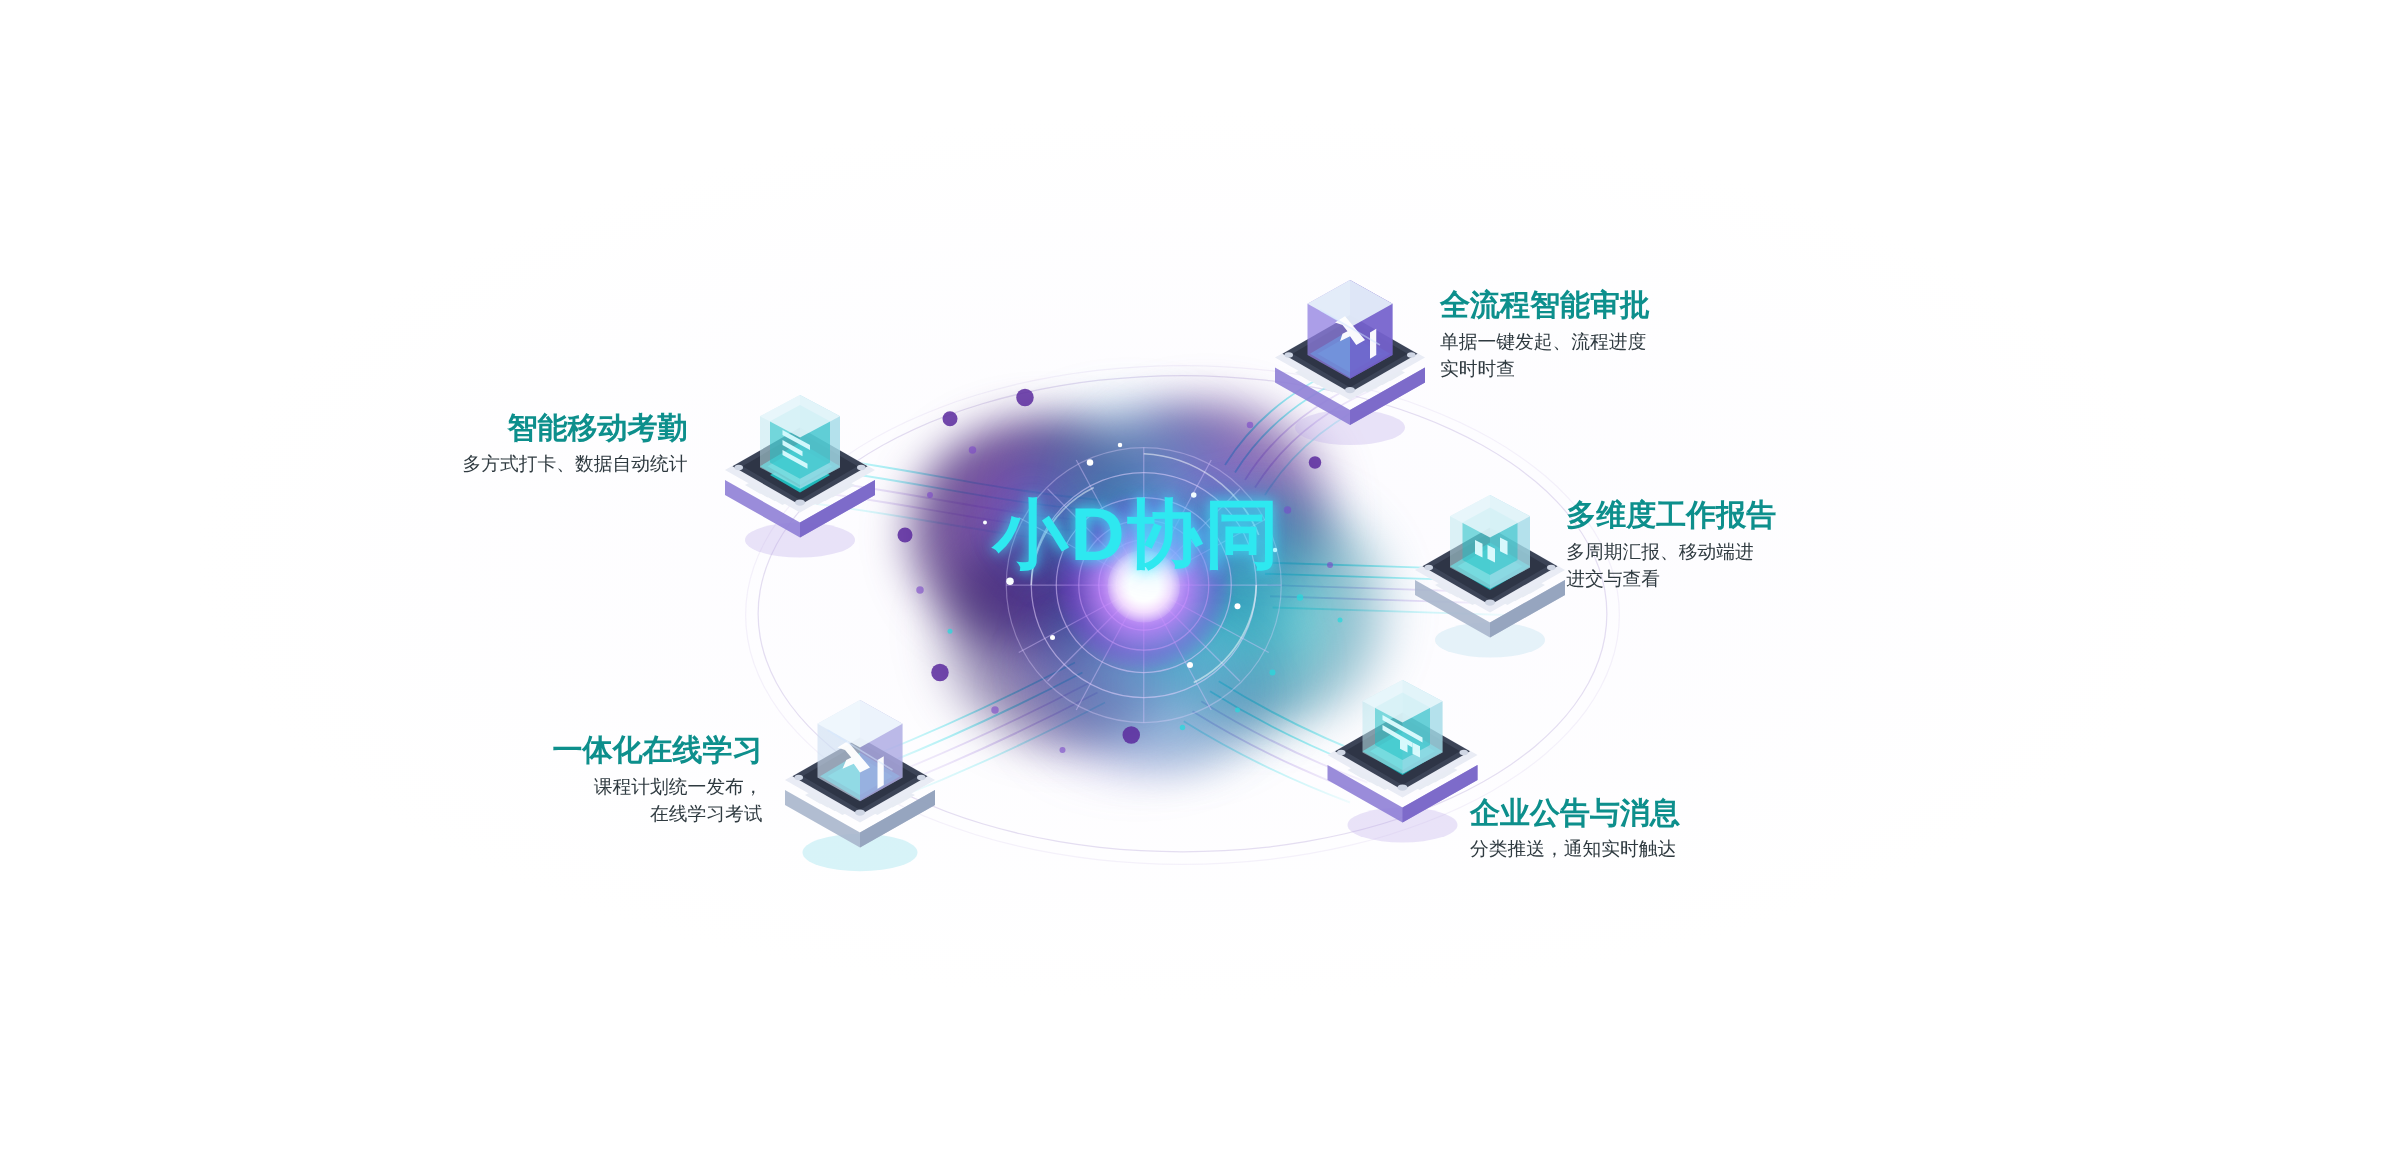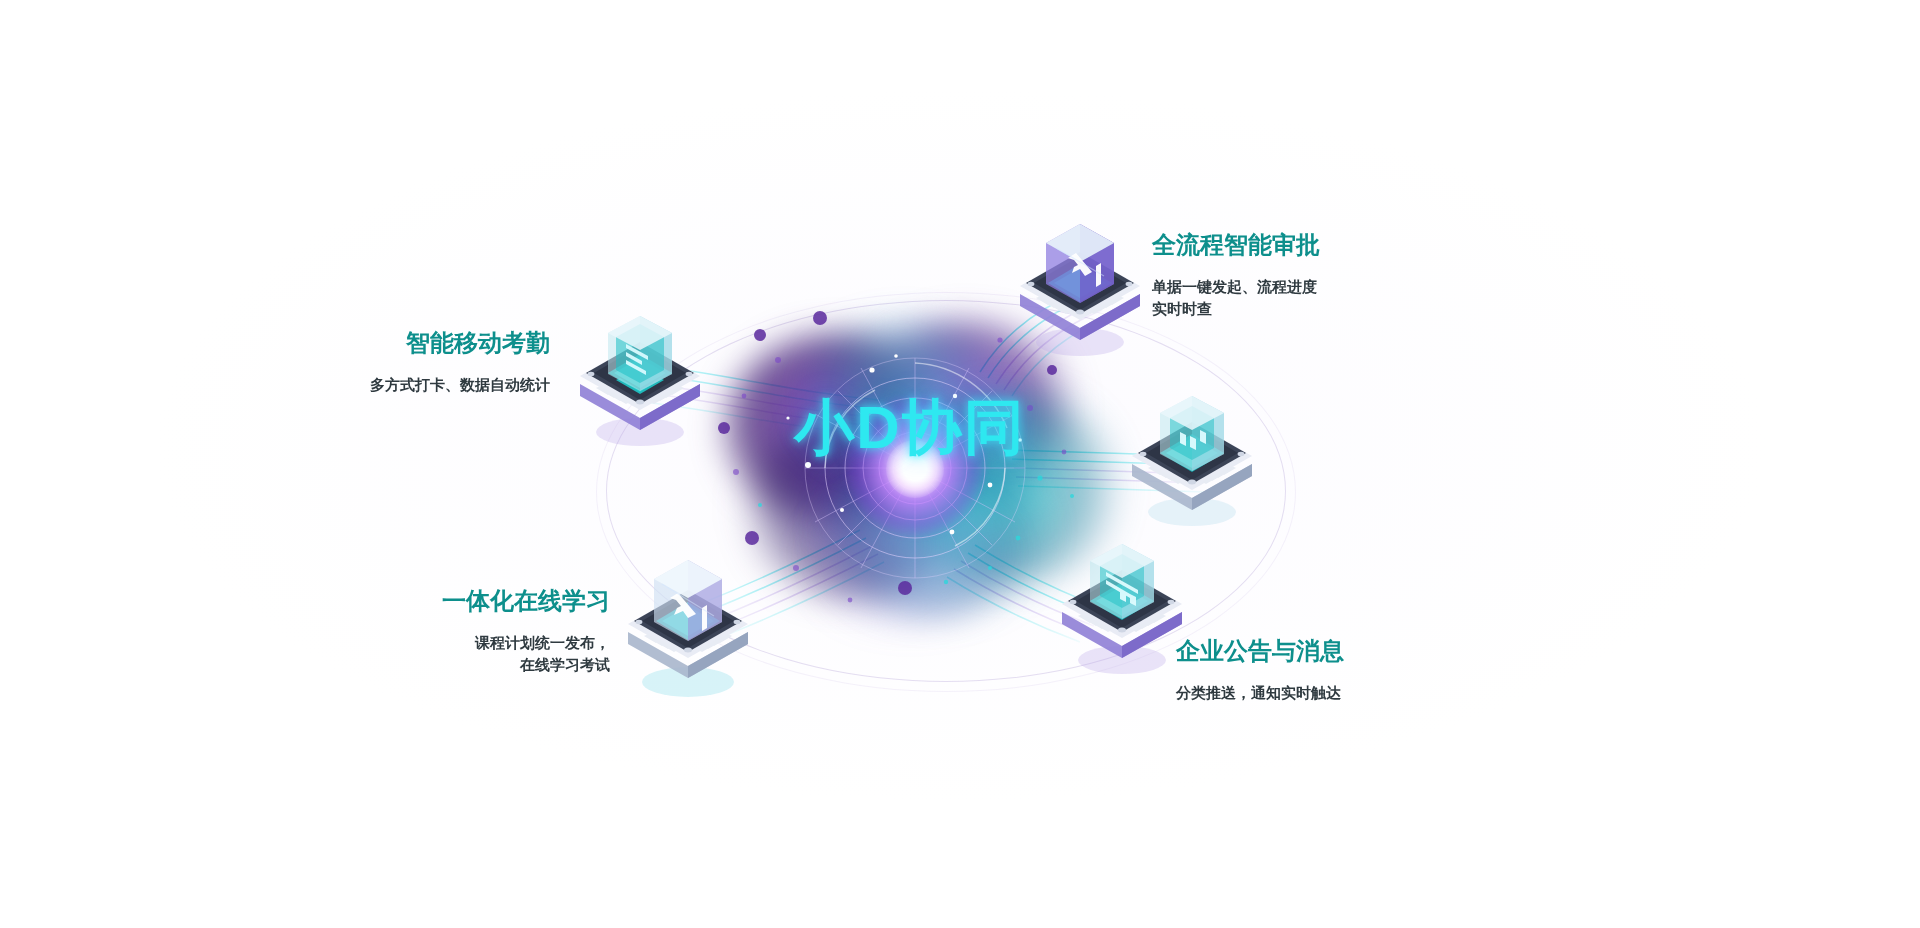--- a/index.html
+++ b/index.html
@@ -82,23 +82,22 @@
     color: #0d8f8c;
     font-weight: bold;
     font-size: 24px;
     line-height: 26px;
     white-space: nowrap;
   }
   .label .desc {
     color: #2f3a40;
     font-size: 15px;
     line-height: 22px;
-    margin-top: 18px;
+    margin-top: 5px;
     white-space: pre-line;
-    font-weight: bold;
   }
   .label.align-right { text-align: right; }
   .label.align-left  { text-align: left; }
 
   
   #center-word {
     position: absolute;
     left: 780px; top: 388px;
     width: 260px;
     text-align: center;
@@ -376,20 +375,25 @@
       <path d="M80 16 L112 33 L112 74 L80 91 Z" fill="#9ad7e6" opacity=".6"></path>
       <path d="M80 26 L102 38 L102 68 L80 80 L58 68 L58 38 Z" fill="#1bbfc4" opacity=".5"></path>
       <g fill="#dffcff" opacity=".95">
         <path d="M68 52 L74 55 L74 66 L68 63 Z"></path>
         <path d="M78 56 L84 59 L84 70 L78 67 Z"></path>
         <path d="M88 50 L94 53 L94 64 L88 61 Z"></path>
       </g>
       <path d="M80 16 L112 33 L80 50 L48 33 Z" fill="#eaf7fb" opacity=".85"></path>
     </svg>
   </div>
+  <div class="label align-left" style="left:1253px; top:400px; width:250px;">
+    <div class="title">多维度工作报告</div>
+    <div class="desc">多周期汇报、移动端进
+进交与查看</div>
+  </div>
 
   <div class="node" style="left:1042px; top:528px;">
     <svg viewBox="0 0 160 160" width="160" height="160">
       <ellipse cx="80" cy="132" rx="44" ry="14" fill="#b9a6e8" opacity=".30"></ellipse>
       <path d="M80 118 L140 84 L140 96 L80 130 L20 96 L20 84 Z" fill="#8f7fd6" opacity=".9"></path>
       <path d="M80 118 L140 84 L140 96 L80 130 Z" fill="#7a67c8" opacity=".9"></path>
       <path d="M80 110 L140 76 L80 42 L20 76 Z" fill="#e9ecf5"></path>
       <path d="M80 104 L134 73 L80 42 L26 73 Z" fill="#3c4457"></path>
       <path d="M80 100 L126 73 L80 46 L34 73 Z" fill="#2e3546"></path>
       <path d="M80 92 L112 73 L80 54 L48 73 Z" fill="#17a9ae"></path>

